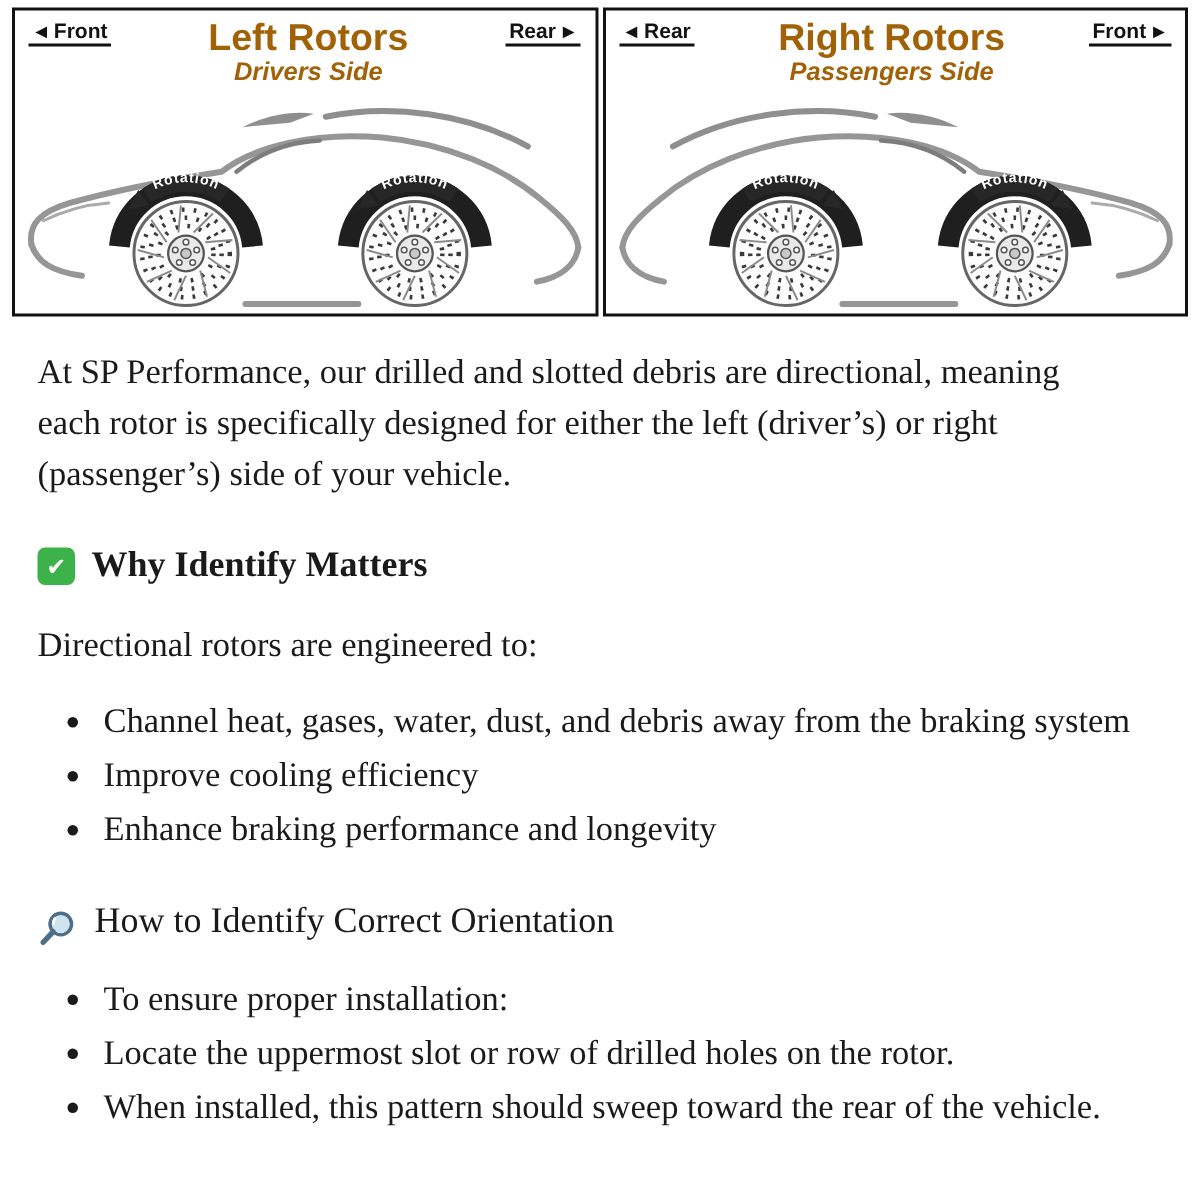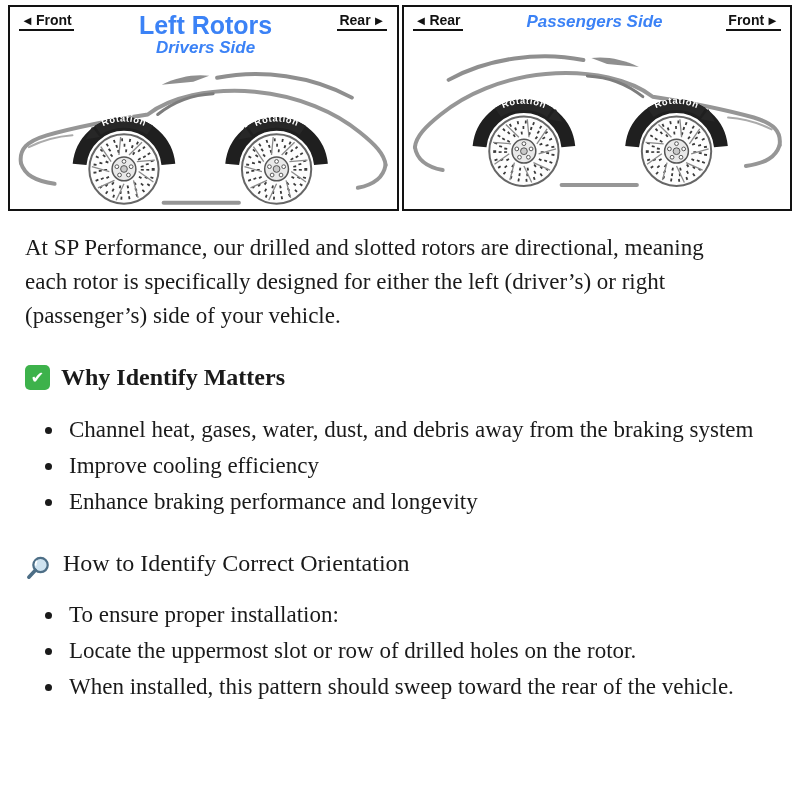--- a/index.html
+++ b/index.html
@@ -17,21 +17,21 @@
   .panel-header{
     display:flex;justify-content:space-between;align-items:flex-start;
     padding:5px 9px 0 9px;
   }
   .dir{
     font-family:"Liberation Sans",sans-serif;font-weight:bold;font-size:14px;
     border-bottom:2.5px solid #121212;display:inline-flex;align-items:center;
     gap:2px;padding:0 2px 1px 2px;color:#121212;white-space:nowrap;
   }
   .glyph{font-size:13px;line-height:1;}
-  .titles{text-align:center;font-family:"Liberation Sans",sans-serif;color:#3b82f6;}
+  .titles{text-align:center;font-family:"Liberation Sans",sans-serif;color:#a16207;}
   .panel-title{font-size:25px;font-weight:bold;line-height:1.05;}
   .panel-subtitle{font-size:17px;font-weight:bold;font-style:italic;}
   .car-wrap{flex:1;padding:0 3px 2px 3px;}
   .car-wrap svg{display:block;width:100%;height:100%;}
   
   .article{margin:20px 25px 0 25px;font-size:23px;line-height:1.48;}
   .para{margin:0 0 17px 0;max-width:690px;}
   .heading{
     font-size:24px;margin:27px 0 17px 0;display:flex;align-items:center;gap:11px;
     font-weight:bold;
@@ -136,20 +136,21 @@
       </div>
   </section>
 
   <section class="panel">
     <header class="panel-header">
       <span class="dir">
         <span class="glyph">◄</span>
           <span>Rear</span>
       </span>
       <div class="titles">
+        <div class="panel-title">Right Rotors</div>
         <div class="panel-subtitle">Passengers Side</div>
       </div>
       <span class="dir">
         <span>Front</span>
           <span class="glyph">►</span>
       </span>
     </header>
     <div class="car-wrap" id="car-right">
         <svg viewBox="0 0 384 160" preserveAspectRatio="xMidYMid meet">
           <g transform="translate(384,0) scale(-1,1)">
@@ -217,29 +218,30 @@
           <text font-family="Liberation Sans, sans-serif" font-size="9.5" font-weight="bold" fill="#fff" letter-spacing="0.6"><textPath href="#car-right-rp2" startOffset="50%" text-anchor="middle">Rotation</textPath></text>
           <polygon points="156.7,82.3 150.2,69.3 142.4,79.7" fill="#272727"></polygon>
         </svg>
       </div>
   </section>
 
 </div>
 
 <article class="article">
 
-  <p class="para">At SP Performance, our drilled and slotted rotors are directional, meaning each rotor is specifically designed for either the left (driver’s) or right (passenger’s) side of your vehicle.</p>
+  <p class="para">At SP Performance, our drilled and slotted debris are directional, meaning each rotor is specifically designed for either the left (driver’s) or right (passenger’s) side of your vehicle.</p>
 
   <h2 class="heading">
     <span class="check-icon">
         <span>✔</span>
       </span>
     <span>Why Identify Matters</span>
   </h2>
 
+  <p class="para">Directional rotors are engineered to:</p>
 
   <ul class="bullets">
     <li>Channel heat, gases, water, dust, and debris away from the braking system</li>
     <li>Improve cooling efficiency</li>
     <li>Enhance braking performance and longevity</li>
   </ul>
 
   <h2 class="heading regular">
     <span class="mag-icon">
       <svg viewBox="0 0 24 24" width="27" height="27">

